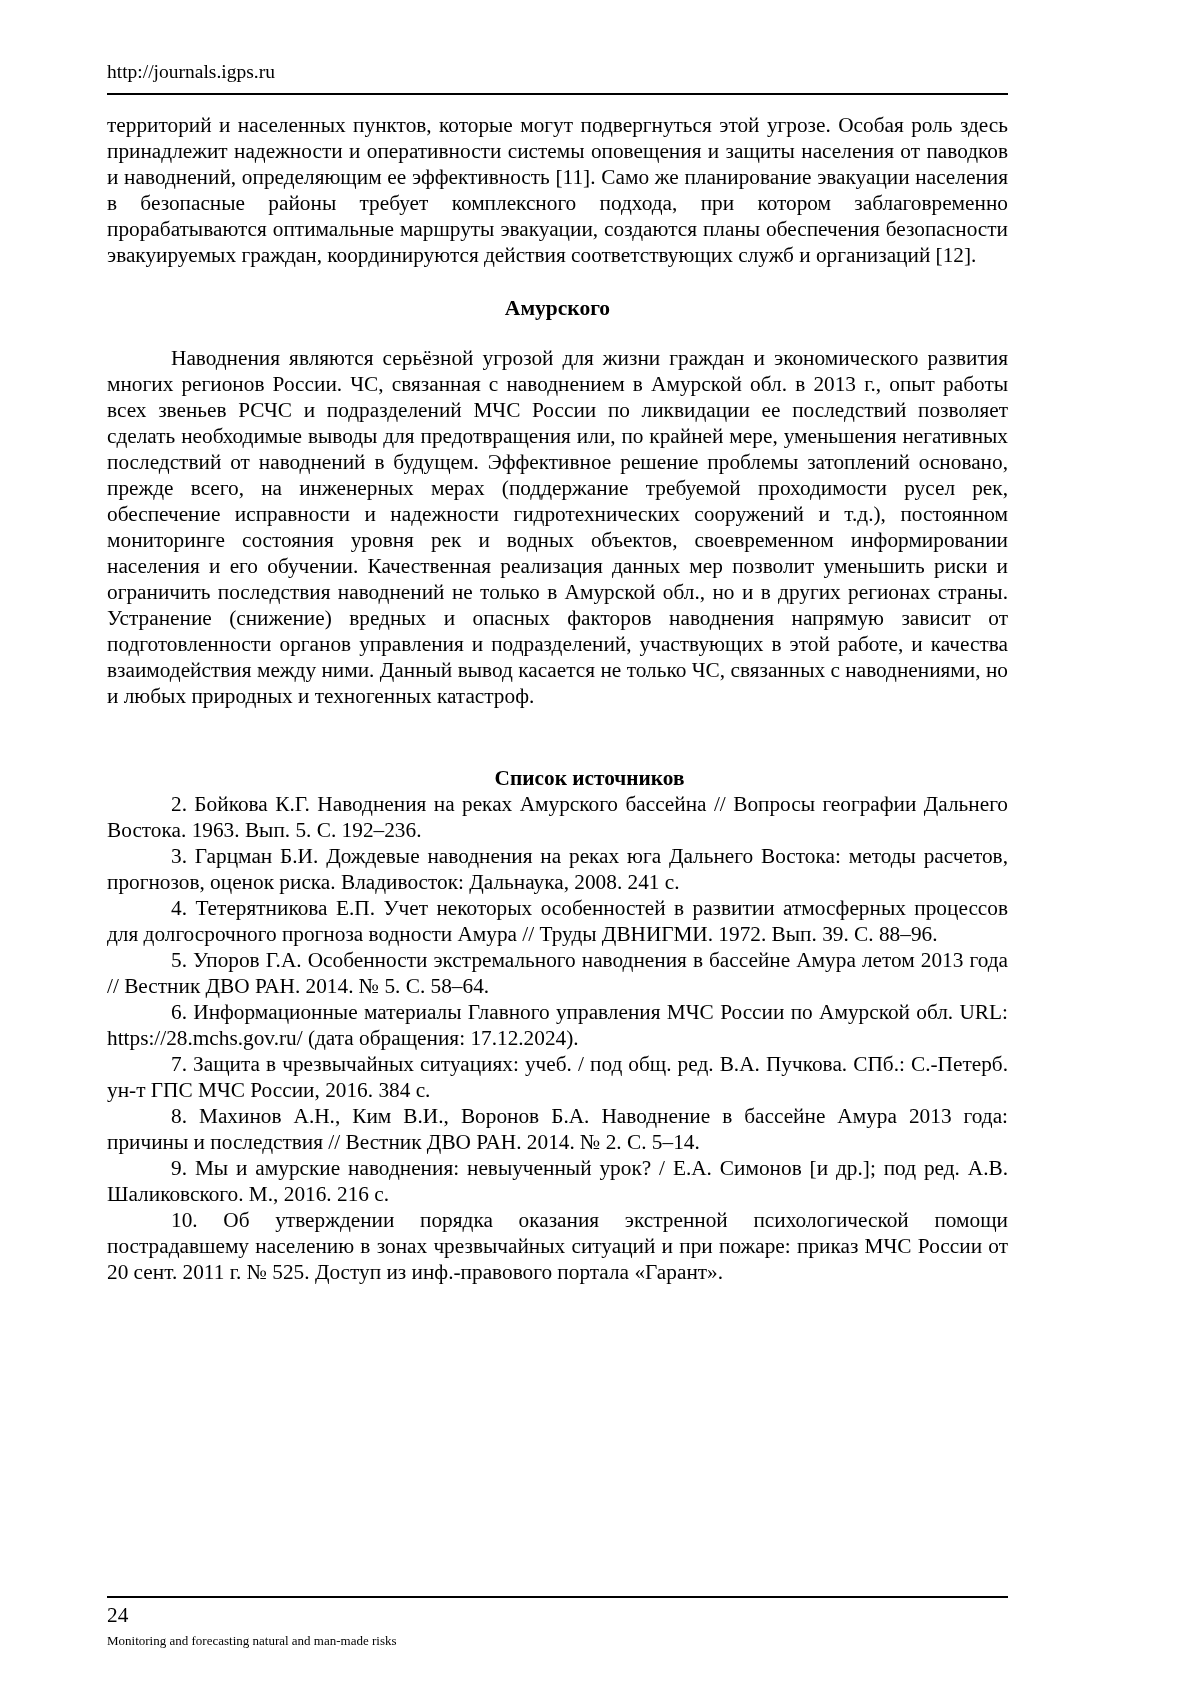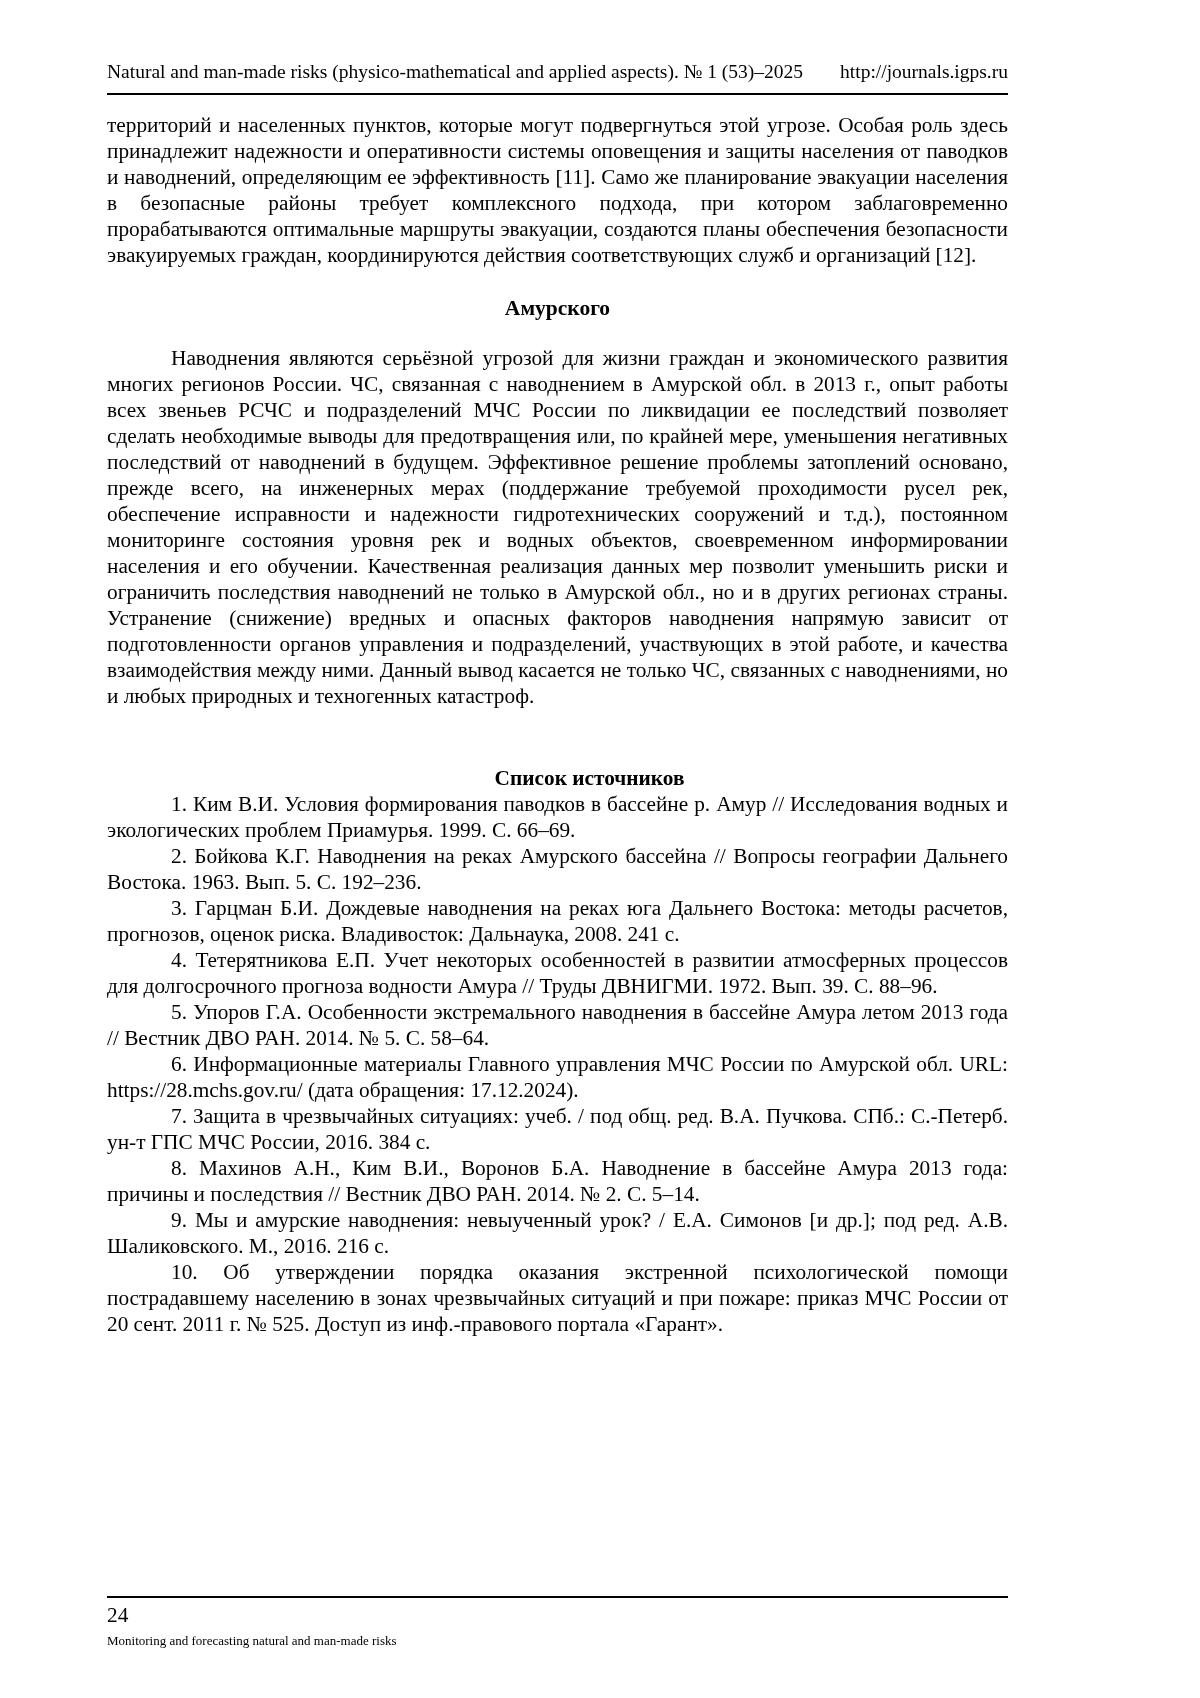--- a/index.html
+++ b/index.html
@@ -70,34 +70,32 @@
     line-height: 26px;
   }
 </style>
 </head>
 <body>
 
 <div class="page">
   <div class="content">
 
     <div class="header">
-      <span>Natural and man-made risks (physico-mathematical and applied aspects). № 1 (53)–2025</span>
       <span>http://journals.igps.ru</span>
     </div>
     <div class="header-rule"></div>
 
     <p class="body-text">территорий и населенных пунктов, которые могут подвергнуться этой угрозе. Особая роль здесь принадлежит надежности и оперативности системы оповещения и защиты населения от паводков и наводнений, определяющим ее эффективность [11]. Само же планирование эвакуации населения в безопасные районы требует комплексного подхода, при котором заблаговременно прорабатываются оптимальные маршруты эвакуации, создаются планы обеспечения безопасности эвакуируемых граждан, координируются действия соответствующих служб и организаций [12].</p>
 
     <h2 class="section-heading">Амурского</h2>
 
     <p class="body-text indent">Наводнения являются серьёзной угрозой для жизни граждан и экономического развития многих регионов России. ЧС, связанная с наводнением в Амурской обл. в 2013 г., опыт работы всех звеньев РСЧС и подразделений МЧС России по ликвидации ее последствий позволяет сделать необходимые выводы для предотвращения или, по крайней мере, уменьшения негативных последствий от наводнений в будущем. Эффективное решение проблемы затоплений основано, прежде всего, на инженерных мерах (поддержание требуемой проходимости русел рек, обеспечение исправности и надежности гидротехнических сооружений и т.д.), постоянном мониторинге состояния уровня рек и водных объектов, своевременном информировании населения и его обучении. Качественная реализация данных мер позволит уменьшить риски и ограничить последствия наводнений не только в Амурской обл., но и в других регионах страны. Устранение (снижение) вредных и опасных факторов наводнения напрямую зависит от подготовленности органов управления и подразделений, участвующих в этой работе, и качества взаимодействия между ними. Данный вывод касается не только ЧС, связанных с наводнениями, но и любых природных и техногенных катастроф.</p>
 
     <p class="references-heading">Список источников</p>
 
-    <p class="body-text indent">1. Ким В.И. Условия формирования паводков в бассейне р. Амур // Исследования водных и экологических проблем Приамурья. 1999. С. 66–69.</p>
     <p class="body-text indent">2. Бойкова К.Г. Наводнения на реках Амурского бассейна // Вопросы географии Дальнего Востока. 1963. Вып. 5. С. 192–236.</p>
     <p class="body-text indent">3. Гарцман Б.И. Дождевые наводнения на реках юга Дальнего Востока: методы расчетов, прогнозов, оценок риска. Владивосток: Дальнаука, 2008. 241 с.</p>
     <p class="body-text indent">4. Тетерятникова Е.П. Учет некоторых особенностей в развитии атмосферных процессов для долгосрочного прогноза водности Амура // Труды ДВНИГМИ. 1972. Вып. 39. С. 88–96.</p>
     <p class="body-text indent">5. Упоров Г.А. Особенности экстремального наводнения в бассейне Амура летом 2013 года // Вестник ДВО РАН. 2014. № 5. С. 58–64.</p>
     <p class="body-text indent">6. Информационные материалы Главного управления МЧС России по Амурской обл. URL: https://28.mchs.gov.ru/ (дата обращения: 17.12.2024).</p>
     <p class="body-text indent">7. Защита в чрезвычайных ситуациях: учеб. / под общ. ред. В.А. Пучкова. СПб.: С.-Петерб. ун-т ГПС МЧС России, 2016. 384 с.</p>
     <p class="body-text indent">8. Махинов А.Н., Ким В.И., Воронов Б.А. Наводнение в бассейне Амура 2013 года: причины и последствия // Вестник ДВО РАН. 2014. № 2. С. 5–14.</p>
     <p class="body-text indent">9. Мы и амурские наводнения: невыученный урок? / Е.А. Симонов [и др.]; под ред. А.В. Шаликовского. М., 2016. 216 с.</p>
     <p class="body-text indent">10. Об утверждении порядка оказания экстренной психологической помощи пострадавшему населению в зонах чрезвычайных ситуаций и при пожаре: приказ МЧС России от 20 сент. 2011 г. № 525. Доступ из инф.-правового портала «Гарант».</p>
 

